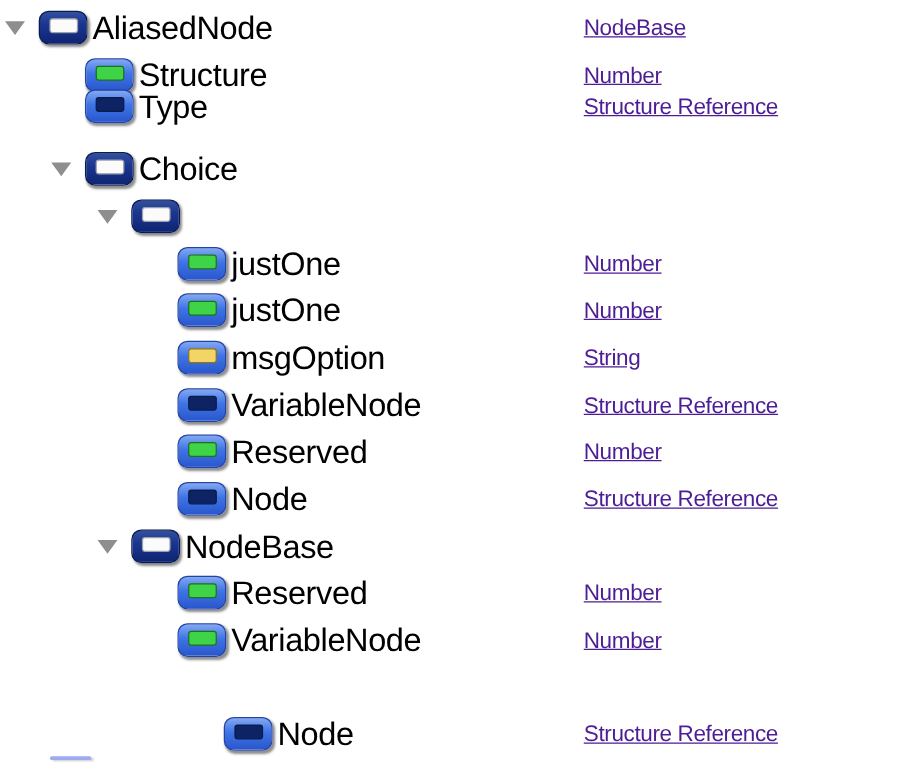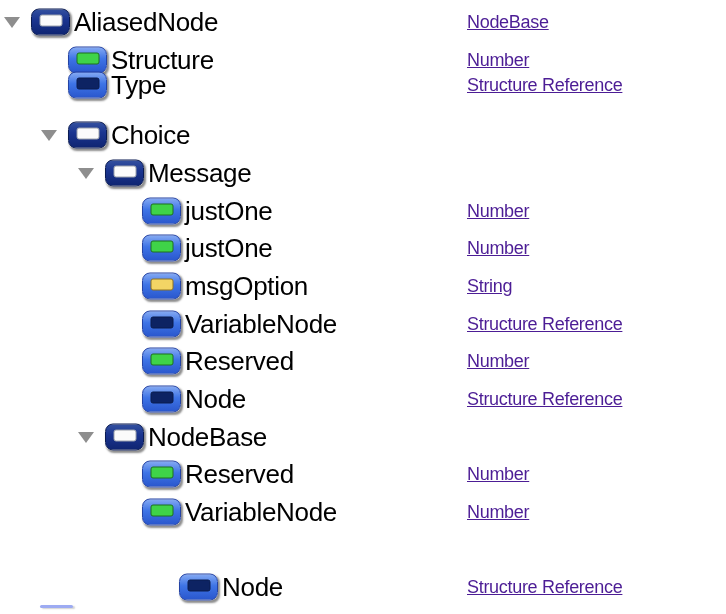--- a/index.html
+++ b/index.html
@@ -121,21 +121,20 @@
       </span>
     <span class="label">Choice</span>
     <span class="type"></span>
   </div>
 
   <div class="row lvl2" style="top:154px">
     <span class="tri"></span>
     <span class="icon structure">
         <span class="inner"></span>
       </span>
-    <span class="label">Message</span>
     <span class="type"></span>
   </div>
 
   <div class="row lvl3" style="top:192px">
     <span class="icon fld green">
         <span class="inner"></span>
       </span>
     <span class="label">justOne</span>
     <span class="type">Number</span>
   </div>

